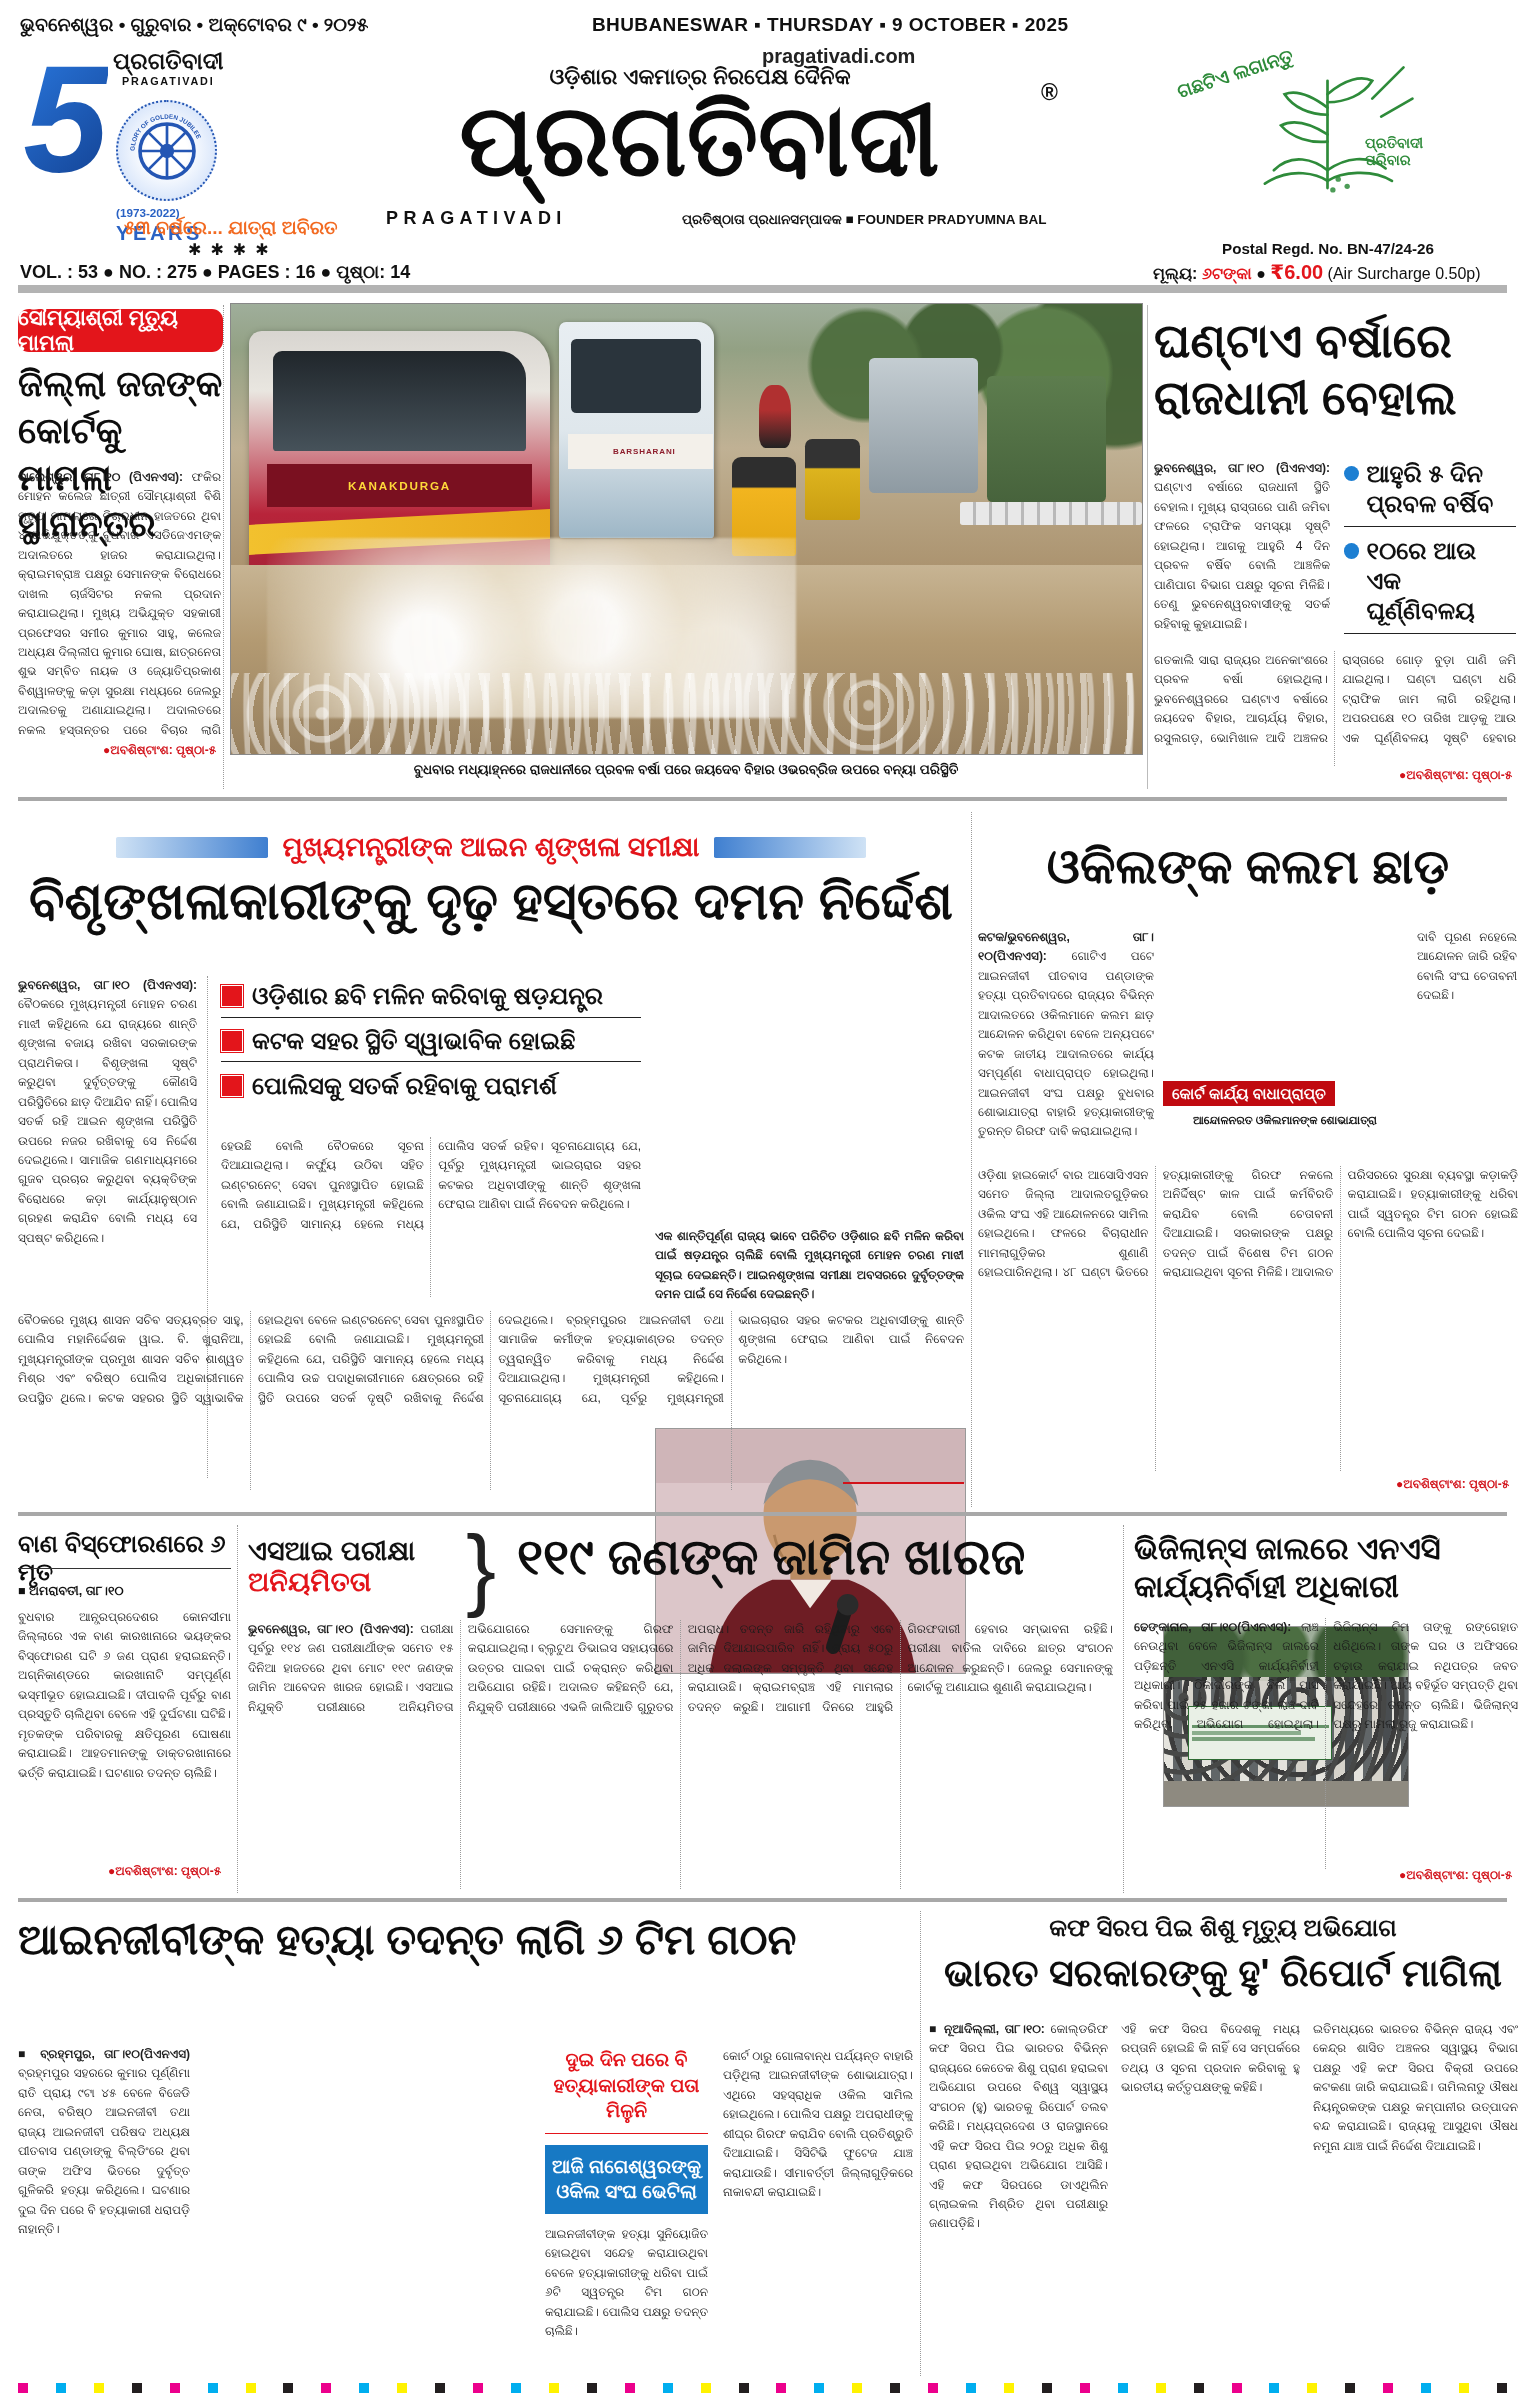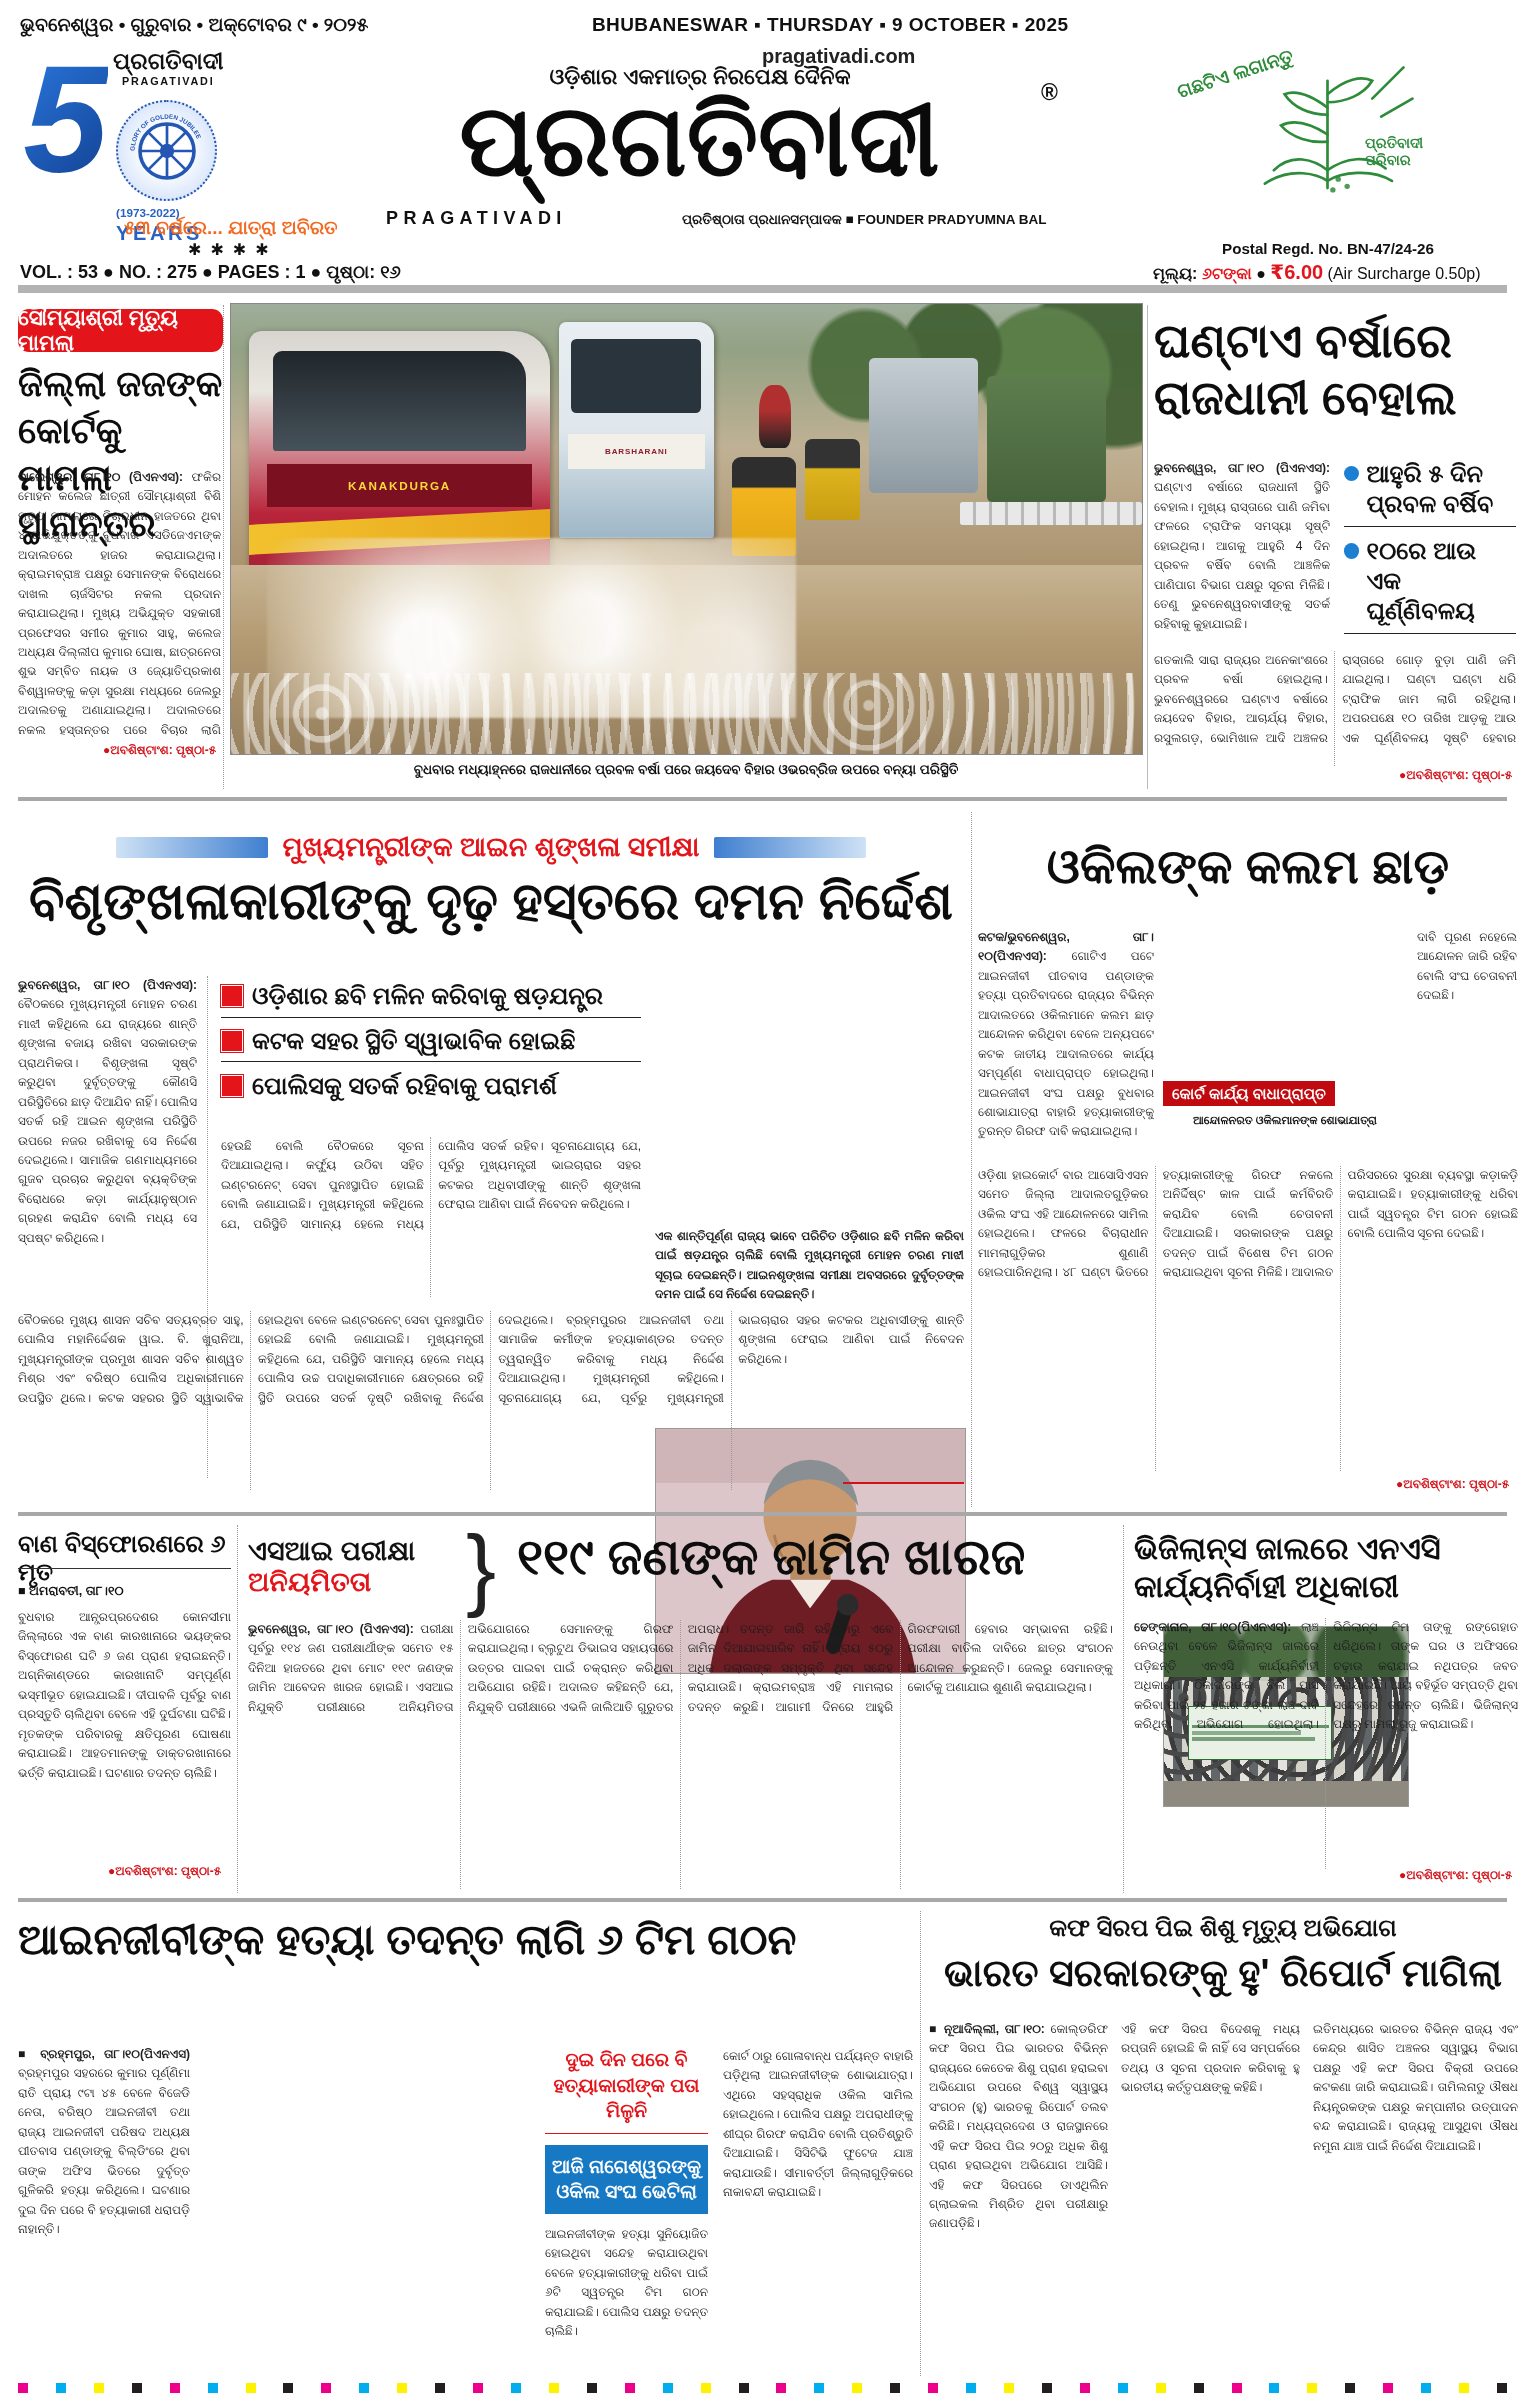--- a/index.html
+++ b/index.html
@@ -54,21 +54,21 @@
         </g>
         <path id="sealarc" d="M 14,50 A 36,36 0 1,1 86,50" fill="none"></path>
         <text font-size="7" fill="#2456b4" font-weight="bold"><textPath href="#sealarc">GLORY OF GOLDEN JUBILEE</textPath></text>
       </svg>
     </div>
     <div class="abs" style="left:100px;top:163px;color:#2a62c4;font-weight:bold;font-size:11.7px;">(1973-2022)</div>
     <div class="abs" style="left:100px;top:179px;color:#2a62c4;font-weight:900;font-size:20px;letter-spacing:3.6px;">YEARS</div>
   </div>
   <div class="abs" style="left:124px;top:217px;color:#f26a21;font-weight:900;font-size:19px;">୫୩ ବର୍ଷରେ... ଯାତ୍ରା ଅବିରତ</div>
   <div class="abs star-line" style="left:188px;top:240px;">✱✱✱✱</div>
-  <div class="abs" style="left:20px;top:262px;font-weight:900;font-size:18px;">VOL. : 53 ● NO. : 275 ● PAGES : 1 ● ପୃଷ୍ଠା: ୧୬</div>
+  <div class="abs" style="left:20px;top:262px;font-weight:900;font-size:18px;">VOL. : 53 ● NO. : 275 ● PAGES : 16 ● ପୃଷ୍ଠା: 14</div>
 
   <div class="abs" style="left:386px;top:65px;width:628px;text-align:center;font-weight:bold;font-size:21.5px;">ଓଡ଼ିଶାର ଏକମାତ୍ର ନିରପେକ୍ଷ ଦୈନିକ</div>
   <div class="abs" style="left:762px;top:45px;font-weight:900;font-size:20px;color:#222;">pragativadi.com</div>
   <div class="abs masthead-big" style="left:354px;top:90px;width:691px;text-align:center;font-size:100px;">ପ୍ରଗତିବାଦୀ</div>
   <div class="abs" style="left:1041px;top:79px;font-size:23px;font-weight:bold;">®</div>
   <div class="abs" style="left:386px;top:208px;font-weight:900;font-size:18px;letter-spacing:5.4px;">PRAGATIVADI</div>
   <div class="abs" style="left:682px;top:212px;font-weight:bold;font-size:13.5px;">ପ୍ରତିଷ୍ଠାତା ପ୍ରଧାନସମ୍ପାଦକ ■ FOUNDER PRADYUMNA BAL</div>
 
   <div class="abs" style="left:1175px;top:36px;width:269px;height:170px;">
     <div class="abs" style="left:0px;top:27px;transform:rotate(-18deg);color:#2e8b3a;font-weight:900;font-size:19px;">ଗଛଟିଏ ଲଗାନ୍ତୁ</div>
@@ -119,21 +119,21 @@
     <div class="abs" style="left:2%;top:6%;width:33%;height:74%;background:linear-gradient(180deg,#d8d5d0 0%,#e9e6e0 18%,#b8243a 55%,#8f1f33 100%);border-radius:12.6px 36px 5.4px 5.4px;box-shadow:1.8px 2.7px 7.2px rgba(0,0,0,0.35);text-align:center;">
       <div class="abs" style="left:8%;top:6%;width:84%;height:30%;background:linear-gradient(180deg,#20262b,#46525a);border-radius:9px 27px 3.6px 3.6px;"></div>
       <div class="abs" style="left:6%;top:40%;width:88%;height:13%;background:#7a1020;display:flex;align-items:center;justify-content:center;">
         <span style="color:#ffd93a;font-weight:900;font-size:11.7px;letter-spacing:1.8px;">KANAKDURGA</span>
       </div>
       <div class="abs" style="left:0;top:56%;width:100%;height:9%;background:linear-gradient(90deg,#f2c12e,#e8a81c);transform:skewY(-3deg);"></div>
     </div>
 
     <div class="abs" style="left:36%;top:4%;width:17%;height:48%;background:linear-gradient(180deg,#e8eef2 0%,#dfe7ec 50%,#9db6c6 100%);border-radius:7.2px 16px 3.6px 3.6px;box-shadow:1.8px 1.8px 5.4px rgba(0,0,0,0.3);">
       <div class="abs" style="left:8%;top:8%;width:84%;height:34%;background:#2a343c;border-radius:5.4px;"></div>
-      <div class="abs" style="left:6%;top:52%;width:88%;height:16%;display:flex;align-items:center;justify-content:center;background:#f3f0ea;">
+      <div class="abs" style="left:6%;top:52%;width:88%;height:16%;display:flex;align-items:center;justify-content:center;background:#f3f0ea;padding-left:8px;">
         <span style="color:#8d1d2c;font-weight:900;font-size:8px;letter-spacing:0.9px;">BARSHARANI</span>
       </div>
     </div>
 
     <div class="abs" style="left:55%;top:34%;width:7%;height:22%;background:linear-gradient(180deg,#2e2e2e 30%,#f2b51f 32%,#e2a614 100%);border-radius:9px 9px 3.6px 3.6px;"></div>
     <div class="abs" style="left:63%;top:30%;width:6%;height:18%;background:linear-gradient(180deg,#333 35%,#ddb41e 37%,#c99d12 100%);border-radius:7.2px 7.2px 2.7px 2.7px;"></div>
     <div class="abs" style="left:70%;top:12%;width:12%;height:30%;background:linear-gradient(180deg,#c4cdd2,#8e9aa2);border-radius:5.4px;"></div>
     <div class="abs" style="left:83%;top:16%;width:13%;height:28%;background:linear-gradient(180deg,#5d7d4e,#47633c);border-radius:5.4px;"></div>
     <div class="abs" style="left:58%;top:18%;width:3.5%;height:14%;background:linear-gradient(180deg,#b03030 40%,#222 100%);border-radius:40% 40% 20% 20%;"></div>
 

